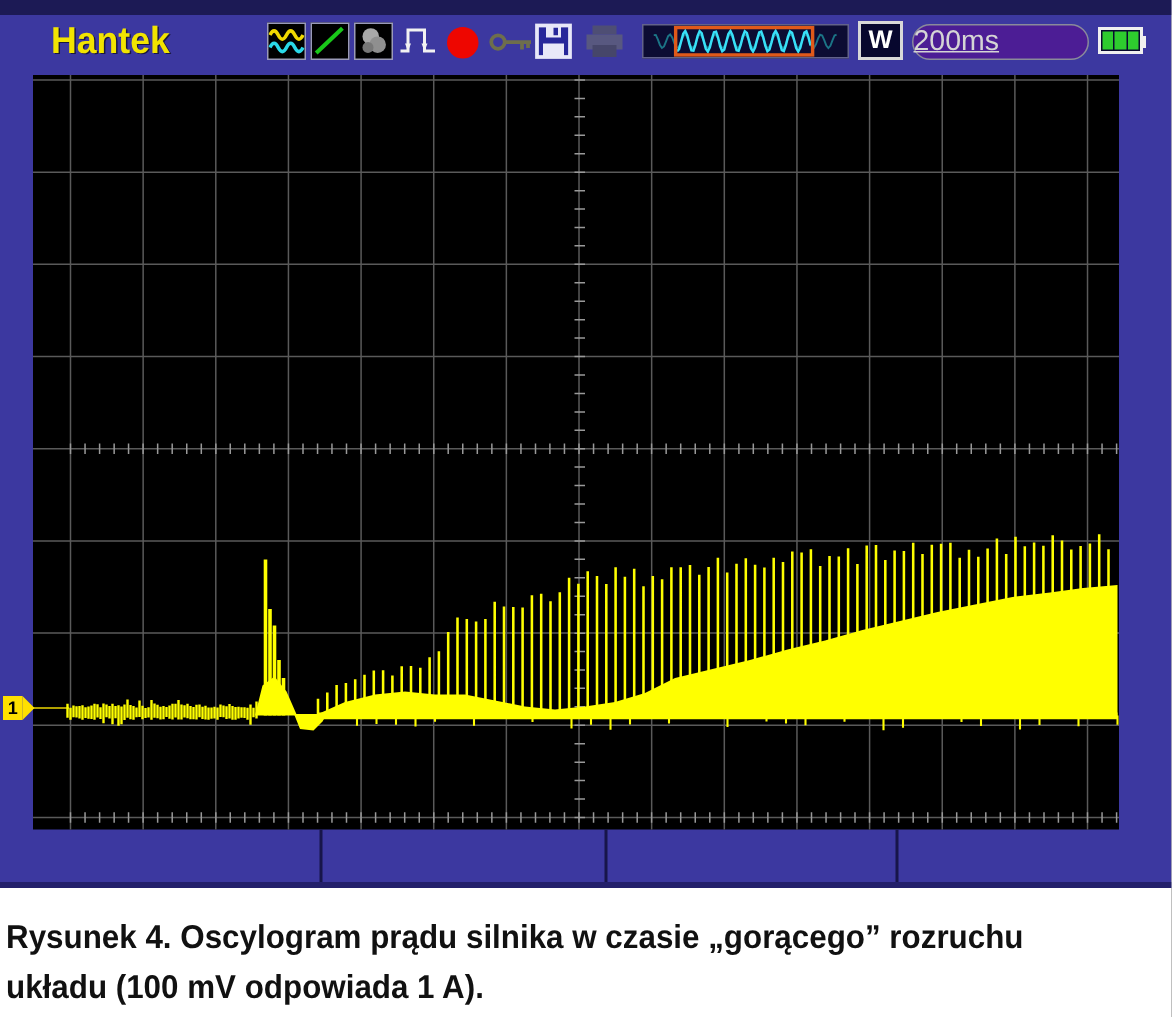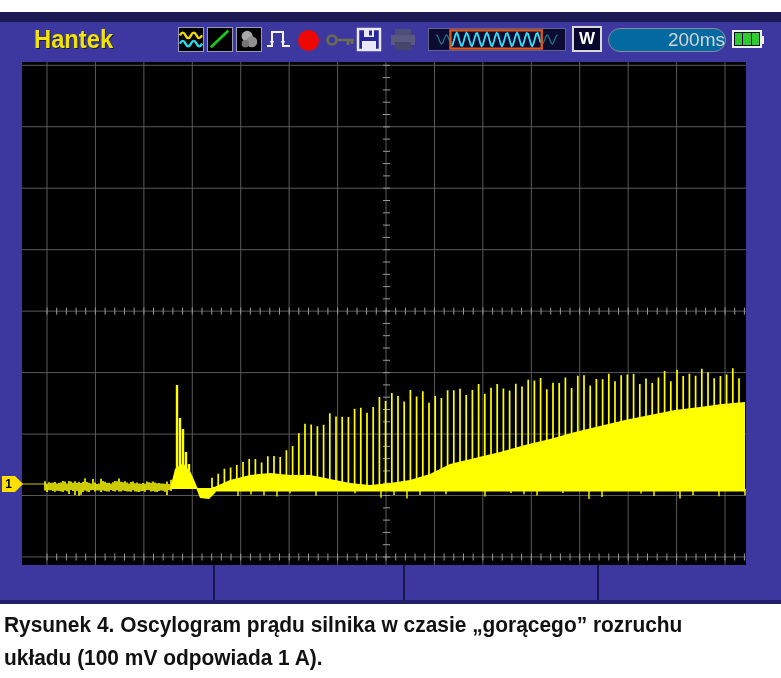--- a/index.html
+++ b/index.html
@@ -1,36 +1,36 @@
 <!DOCTYPE html>
 <html><head>
 <meta charset="utf-8">
 <style>
   * { margin:0; padding:0; box-sizing:border-box; }
   html,body { background:#ffffff; }
   body { width:781px; height:678px; font-family:"Liberation Sans", sans-serif; position:relative; overflow:hidden; }
 
-  .scope { position:absolute; left:0; top:12px; width:781px; height:592px; background:#3c38a0; }
+  .scope { position:absolute; left:0; top:0; width:781px; height:592px; background:#3c38a0; }
   .top-strip { position:absolute; left:0; top:0; width:781px; height:10px; background:#1c1a55; }
   .bottom-strip { position:absolute; left:0; top:588px; width:781px; height:4px; background:#23206b; }
 
   .brand { position:absolute; left:34px; top:13px; color:#f2e400; font-size:25px; font-weight:bold; letter-spacing:0px; transform:scaleX(0.95); transform-origin:left top; text-shadow:1px 1px 0 #1a1840; }
 
   .tbtn { position:absolute; top:15px; width:26px; height:25px; background:#000; border:1px solid #9a9ab8; }
   .tflat { position:absolute; top:15px; width:26px; height:25px; }
   .tbtn svg, .tflat svg { display:block; width:100%; height:100%; }
 
   .record-dot { position:absolute; left:298px; top:18px; width:21px; height:21px; border-radius:50%; background:#ee0600; }
 
   .preview { position:absolute; left:428px; top:16px; width:138px; height:23px; background:#0c0c33; border:1px solid #62628a; }
   .preview svg { display:block; width:100%; height:100%; }
 
   .wbtn { position:absolute; left:572px; top:14px; width:30px; height:26px; background:#07072e; border:2px solid #d8d8d8; color:#ffffff; font-size:17px; font-weight:bold; text-align:center; line-height:22px; }
 
-  .pill { background:#0369a1; border:1px solid #8a8a9a; border-radius:17px; color:#e6e6e6; text-align:right; }
+  .pill { background:#4c1d95; border:1px solid #8a8a9a; border-radius:17px; color:#e6e6e6; text-align:left;text-decoration:underline; }
   .tb-pill { position:absolute; left:608px; top:16px; width:118px; height:24px; font-size:19px; line-height:22px; color:#d5d5d5; }
 
   .battery { position:absolute; left:732px; top:18px; width:30px; height:18px; border:2px solid #f0f0f0; background:#0a0a30; display:flex; gap:1px; padding:1px; }
   .battery .bar { flex:1; background:#2ecc2e; }
   .battery .nub { position:absolute; right:-4px; top:4px; width:3px; height:8px; background:#f0f0f0; }
 
   .screen { position:absolute; left:22px; top:50px; width:724px; height:503px; background:#000; }
   #scope-svg { position:absolute; left:0; top:0; width:781px; height:592px; pointer-events:none; }
 
   .ch-marker { position:absolute; left:2px; top:464px; width:21px; height:16px; }

